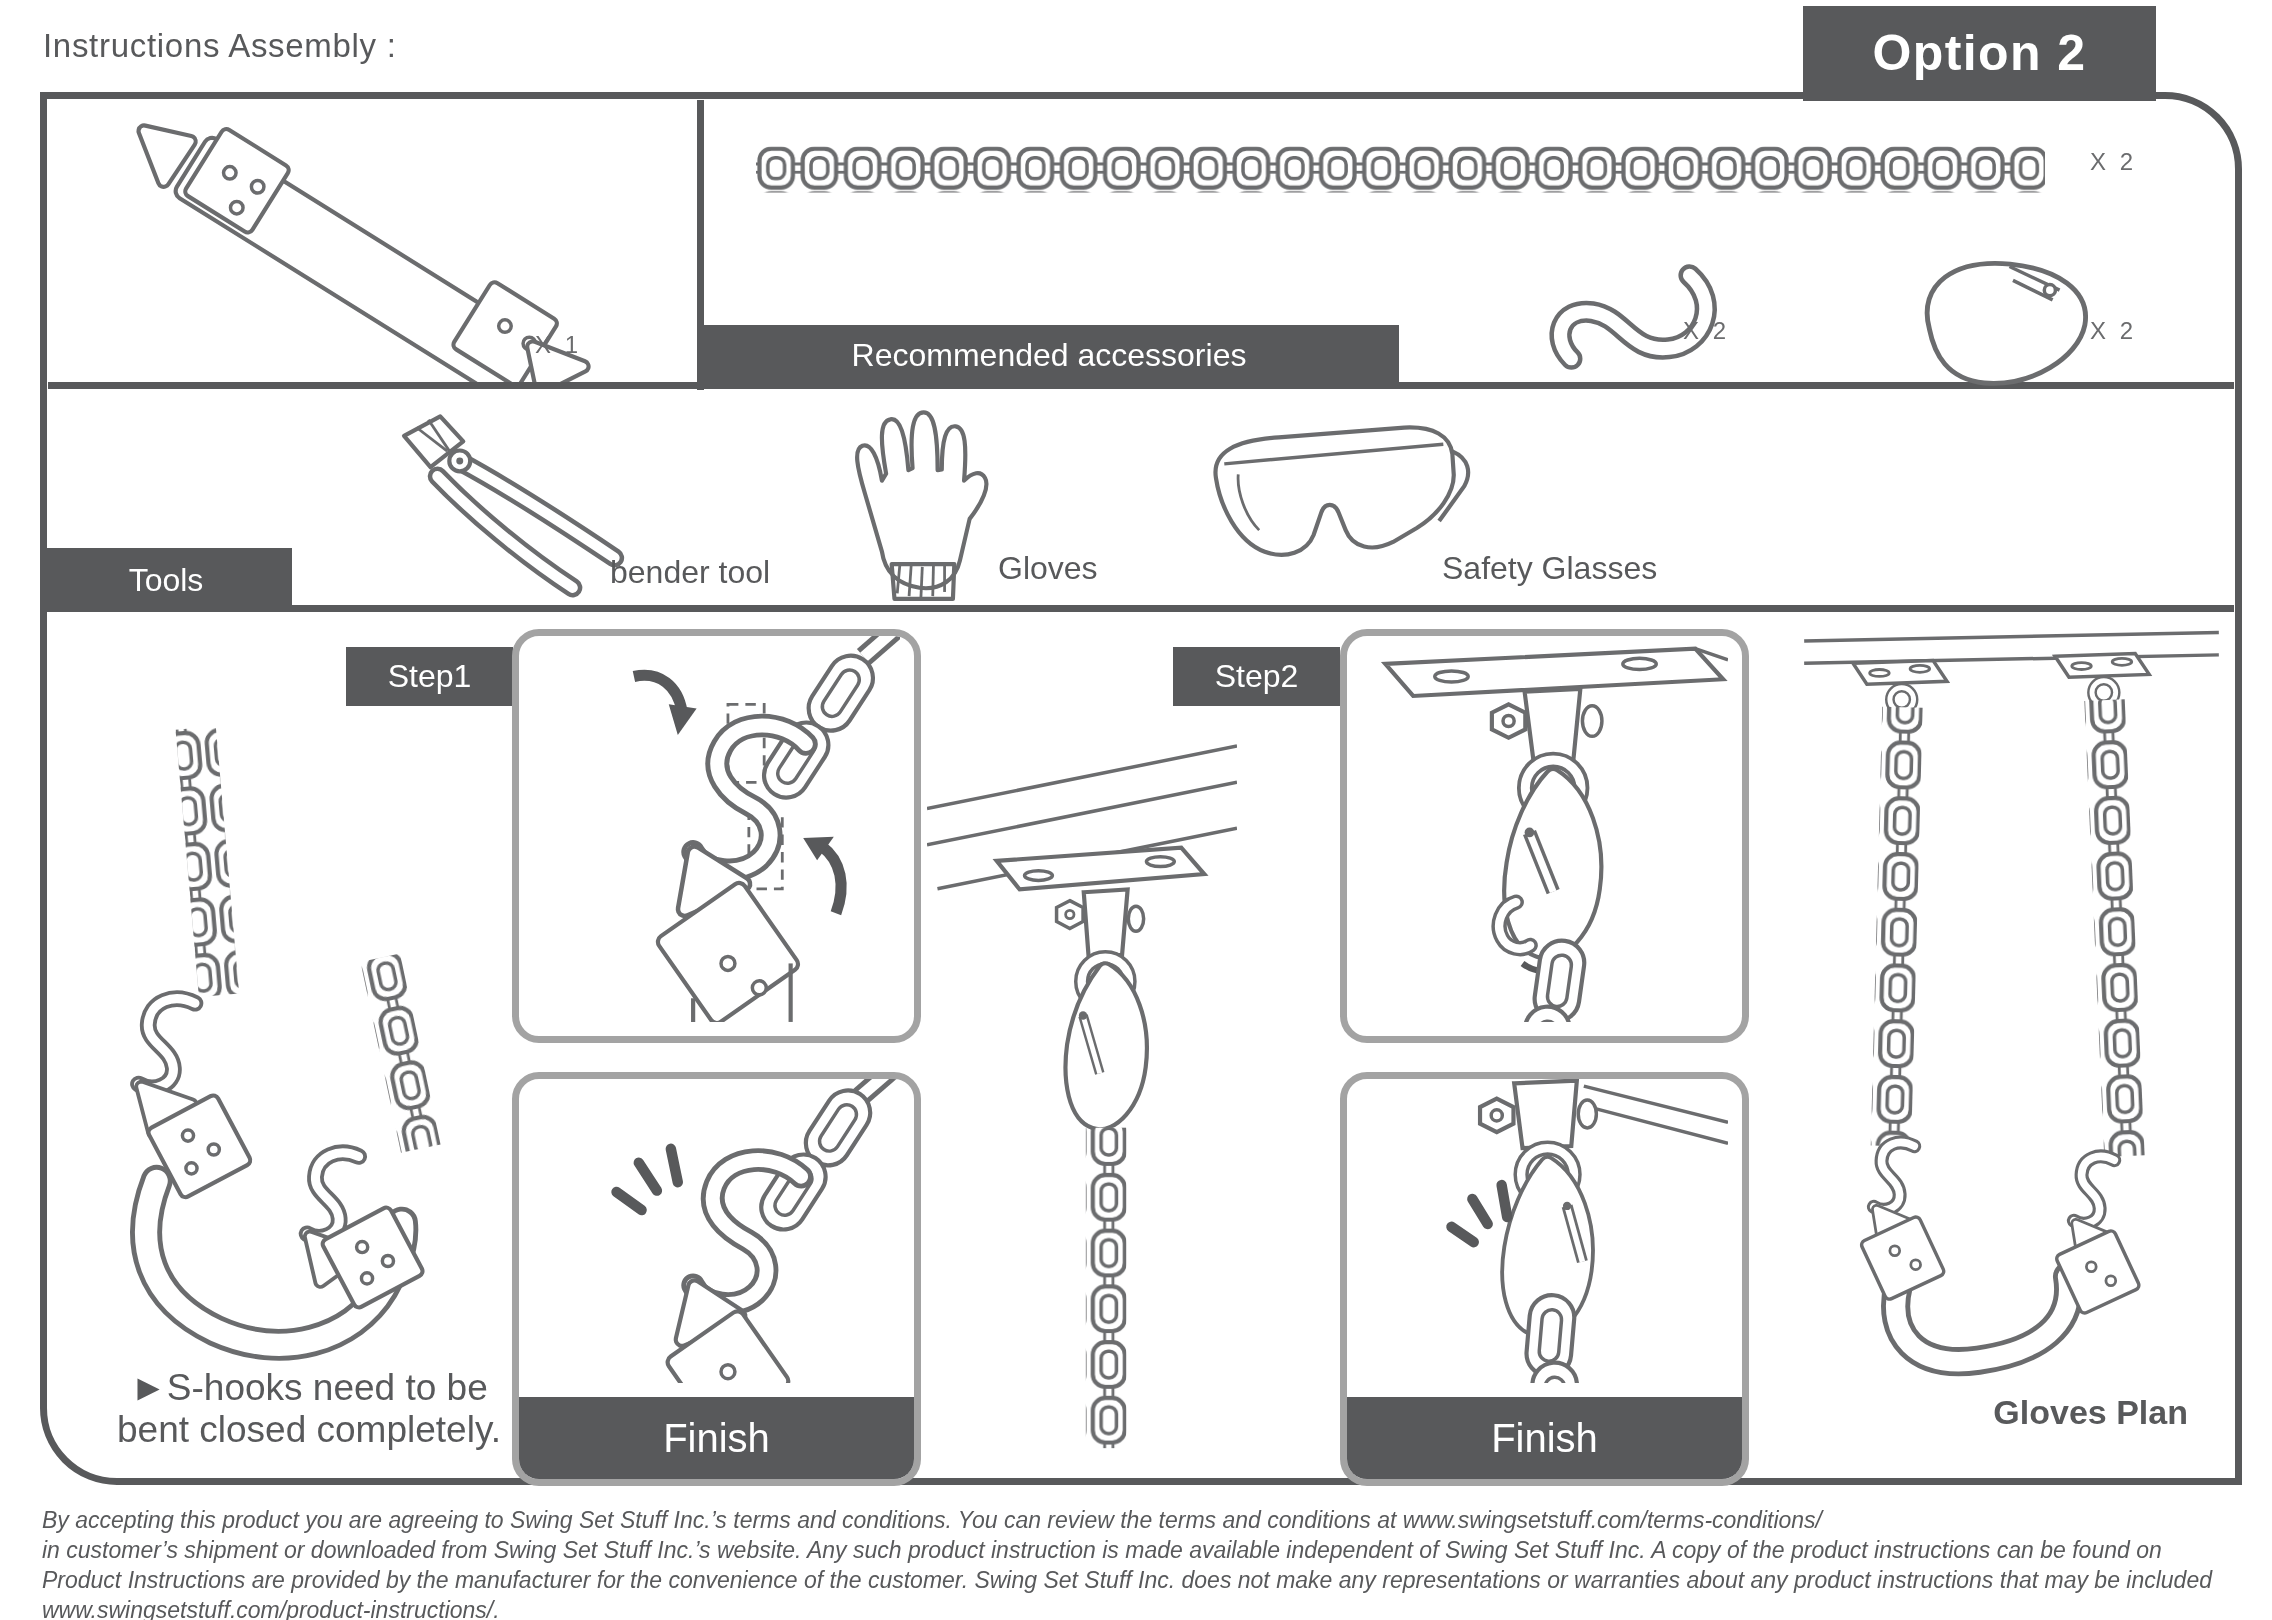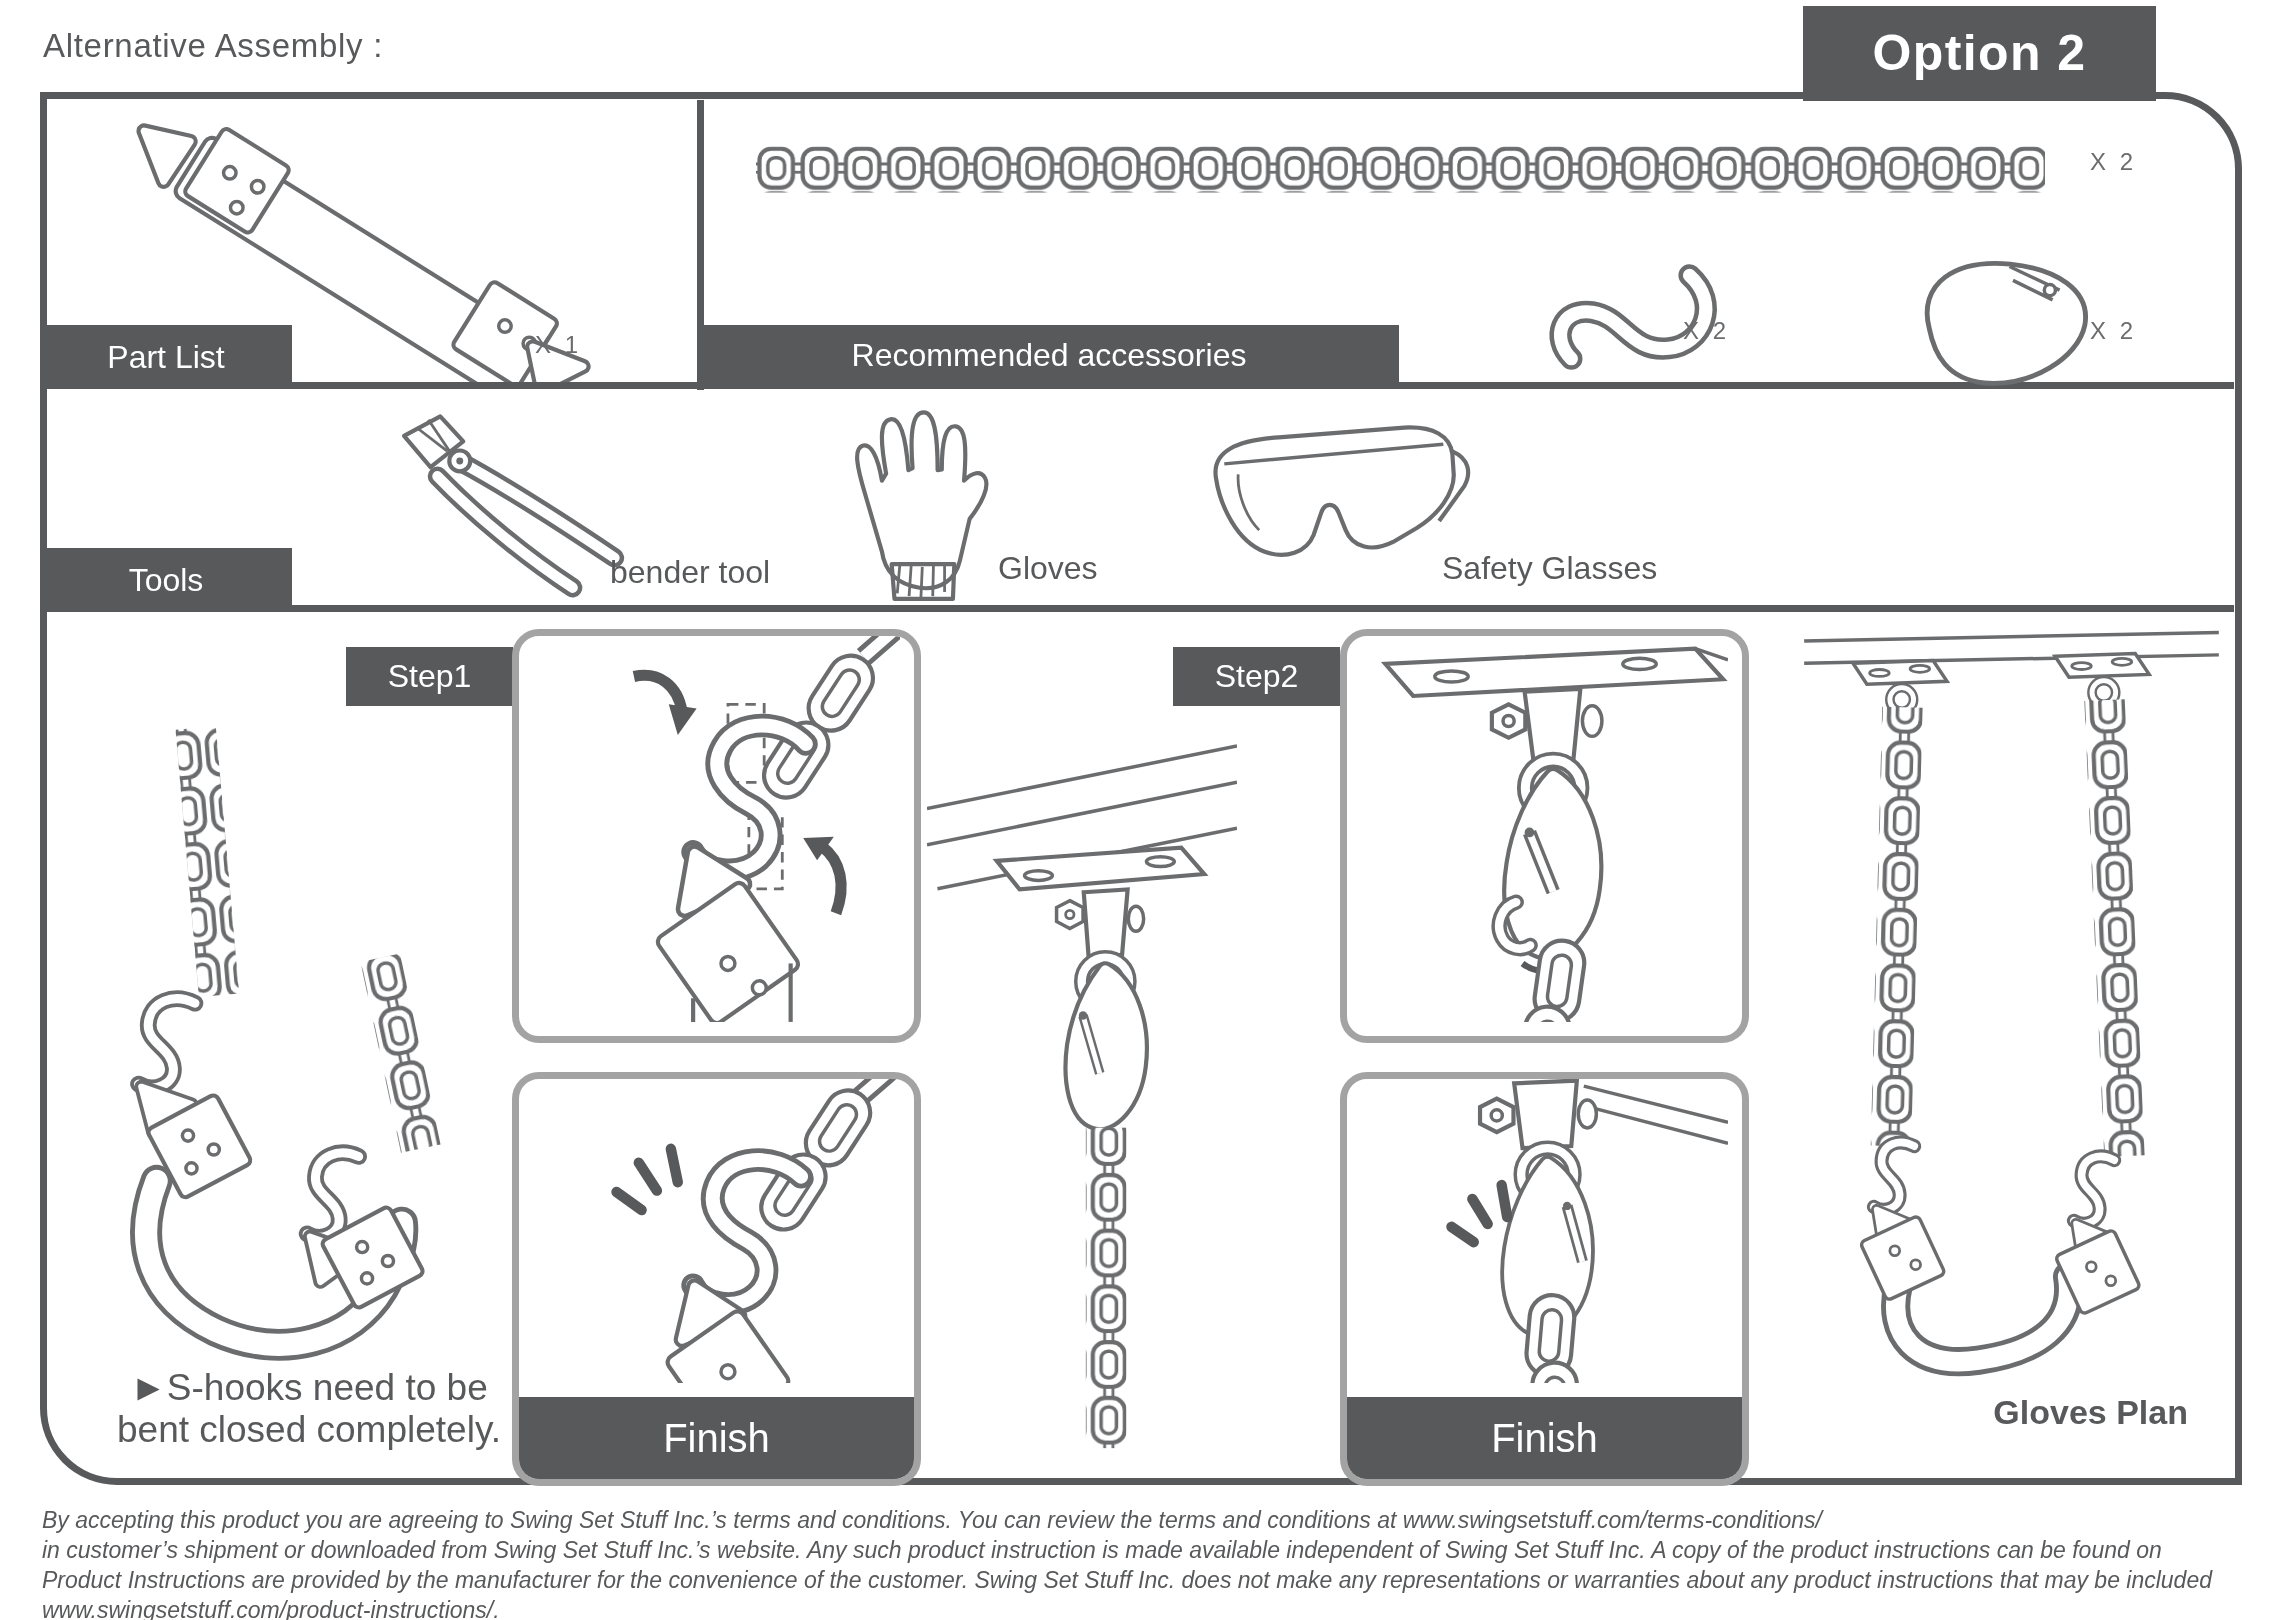--- a/index.html
+++ b/index.html
@@ -42,21 +42,21 @@
         <rect x="6" y="6" width="46" height="64" rx="18" fill="#fff" stroke="#6b6c6e" stroke-width="6"></rect>
         <rect x="18" y="19" width="22" height="38" rx="10" fill="none" stroke="#6b6c6e" stroke-width="5"></rect>
       </pattern>
       <g id="bigLinkV">
         <rect x="-32" y="-58" width="64" height="116" rx="32" fill="#fff" stroke="#6b6c6e" stroke-width="6"></rect>
         <rect x="-14" y="-37" width="28" height="74" rx="14" fill="none" stroke="#6b6c6e" stroke-width="5"></rect>
       </g>
     </defs>
   </svg>
 
-  <div class="abs title" style="left:43px;top:26.5px;">Alternative Assembly :</div>
+  <div class="abs title" style="left:43px;top:26.5px;">Instructions Assembly :</div>
   <div class="abs frame" style="left:40px;top:92px;width:2202px;height:1393px;box-sizing:border-box;"></div>
   <div class="abs badge big" style="left:1803px;top:5.6px;width:353px;height:95px;">Option 2</div>
 
   <div class="abs divider" style="left:697px;top:100px;width:7px;height:290px;"></div>
   <div class="abs divider" style="left:48px;top:382px;width:2186px;height:7px;"></div>
   <div class="abs divider" style="left:48px;top:605px;width:2186px;height:7px;"></div>
 
   <svg class="abs" style="left:87px;top:103px;" width="613" height="279" viewBox="0 0 880 400">
     <g transform="rotate(32 180 95)">
       <rect x="150" y="55" width="560" height="100" rx="12" fill="#fff" stroke="#6b6c6e" stroke-width="6"></rect>
@@ -70,21 +70,20 @@
     <circle cx="245" cy="120" r="9" fill="#fff" stroke="#6b6c6e" stroke-width="5"></circle>
     <circle cx="215" cy="150" r="9" fill="#fff" stroke="#6b6c6e" stroke-width="5"></circle>
     <g transform="rotate(32 600 330)">
       <rect x="545" y="275" width="112" height="112" rx="8" fill="#fff" stroke="#6b6c6e" stroke-width="6"></rect>
     </g>
     <circle cx="600" cy="320" r="9" fill="#fff" stroke="#6b6c6e" stroke-width="5"></circle>
     <circle cx="635" cy="345" r="9" fill="#fff" stroke="#6b6c6e" stroke-width="5"></circle>
     <path d="M 640 350 L 712 378 L 652 408 Z" fill="none" stroke="#6b6c6e" stroke-width="22" stroke-linejoin="round"></path>
     <path d="M 640 350 L 712 378 L 652 408 Z" fill="#fff" stroke="#fff" stroke-width="10" stroke-linejoin="round"></path>
   </svg>
-  <div class="abs badge label44" style="left:40px;top:325px;width:252px;height:64px;">Part List</div>
   <div class="abs count" style="left:535px;top:331px;">X 1</div>
 
   <svg class="abs" style="left:756px;top:145px;" width="1289" height="49" viewBox="0 0 1850 70">
     <rect x="0" y="2" width="1850" height="66" fill="url(#chainH)"></rect>
   </svg>
   <div class="abs count" style="left:2090px;top:148px;">X 2</div>
 
   <svg class="abs" style="left:1512px;top:251px;" width="223" height="139" viewBox="0 0 320 200">
     <path d="M 255 35 C 300 75 275 135 225 140 C 170 146 160 95 115 88 C 70 82 55 125 85 155" fill="none" stroke="#6b6c6e" stroke-width="32" stroke-linecap="round"></path>
     <path d="M 255 35 C 300 75 275 135 225 140 C 170 146 160 95 115 88 C 70 82 55 125 85 155" fill="none" stroke="#fff" stroke-width="19" stroke-linecap="round"></path>

